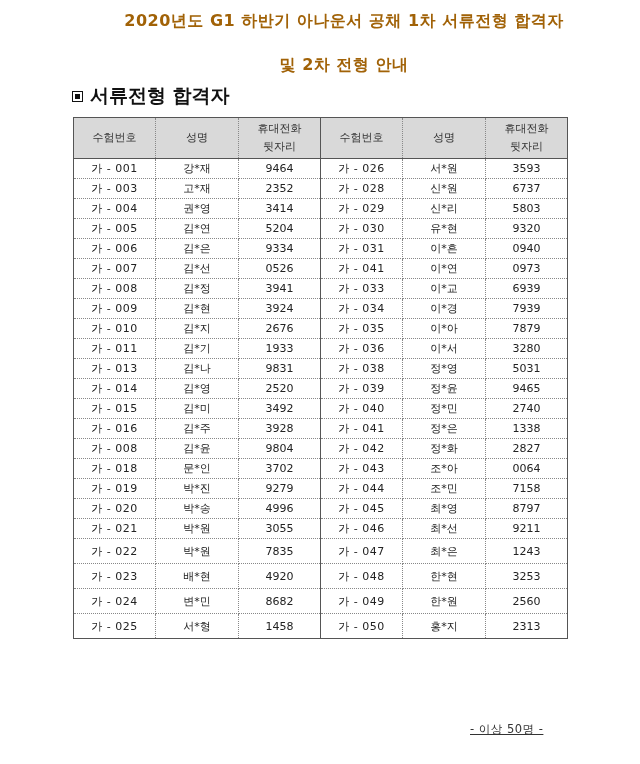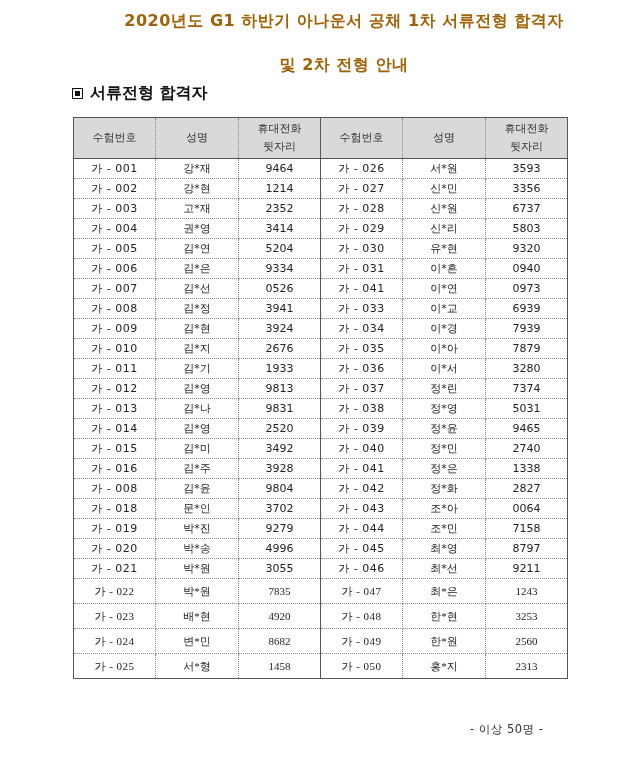--- a/index.html
+++ b/index.html
@@ -25,21 +25,21 @@
       letter-spacing: 0.5px;
       color: #a16207;
       margin-left: 24px;
     }
     .title.l1 { top: 11px; }
     .title.l2 { top: 55px; }
     .section-heading {
       position: absolute;
       left: 72px;
       top: 83px;
-      font-size: 16px;
+      font-size: 19px;
       font-weight: bold;
       display: flex;
       align-items: center;
       gap: 7px;
     }
     .square-icon {
       width: 11px;
       height: 11px;
       border: 1.5px solid #111;
       box-sizing: border-box;
@@ -78,32 +78,33 @@
       padding: 0;
     }
     table.roster td {
       text-align: center;
       height: 19px;
       padding: 0;
       border-right: 1px dotted #888;
       border-bottom: 1px dotted #888;
       white-space: nowrap;
     }
-    table.roster tr.tall td { height: 24px; font-family: Liberation Serif, serif; }
+    table.roster tr.tall td { height: 24px; }
     table.roster tr:last-child td { border-bottom: none; }
     table.roster .split { border-right: 1.5px solid #555 !important; }
     table.roster td:last-child, table.roster th:last-child { border-right: none; }
     td.id-cell { letter-spacing: 0.5px; }
     .footer-note {
       position: absolute;
       left: 470px;
       top: 722px;
       font-size: 11.5px;
       color: #333;
       letter-spacing: 0.5px;
+      text-decoration: underline;
     }
   </style>
 </head>
 <body>
 
 <div class="title l1">2020년도 G1 하반기 아나운서 공채 1차 서류전형 합격자</div>
 <div class="title l2">및 2차 전형 안내</div>
 
 <div class="section-heading">
   <span class="square-icon"></span>
@@ -138,28 +139,20 @@
   <tbody id="roster-body">
       <tr>
         <td class="id-cell">가 - 001</td>
         <td>강*재</td>
         <td class="split">9464</td>
         <td class="id-cell">가 - 026</td>
         <td>서*원</td>
         <td>3593</td>
       </tr>
       <tr>
-        <td class="id-cell">가 - 002</td>
-        <td>강*현</td>
-        <td class="split">1214</td>
-        <td class="id-cell">가 - 027</td>
-        <td>신*민</td>
-        <td>3356</td>
-      </tr>
-      <tr>
         <td class="id-cell">가 - 003</td>
         <td>고*재</td>
         <td class="split">2352</td>
         <td class="id-cell">가 - 028</td>
         <td>신*원</td>
         <td>6737</td>
       </tr>
       <tr>
         <td class="id-cell">가 - 004</td>
         <td>권*영</td>
@@ -216,28 +209,20 @@
         <td>이*아</td>
         <td>7879</td>
       </tr>
       <tr>
         <td class="id-cell">가 - 011</td>
         <td>김*기</td>
         <td class="split">1933</td>
         <td class="id-cell">가 - 036</td>
         <td>이*서</td>
         <td>3280</td>
-      </tr>
-      <tr>
-        <td class="id-cell">가 - 012</td>
-        <td>김*영</td>
-        <td class="split">9813</td>
-        <td class="id-cell">가 - 037</td>
-        <td>정*린</td>
-        <td>7374</td>
       </tr>
       <tr>
         <td class="id-cell">가 - 013</td>
         <td>김*나</td>
         <td class="split">9831</td>
         <td class="id-cell">가 - 038</td>
         <td>정*영</td>
         <td>5031</td>
       </tr>
       <tr>

